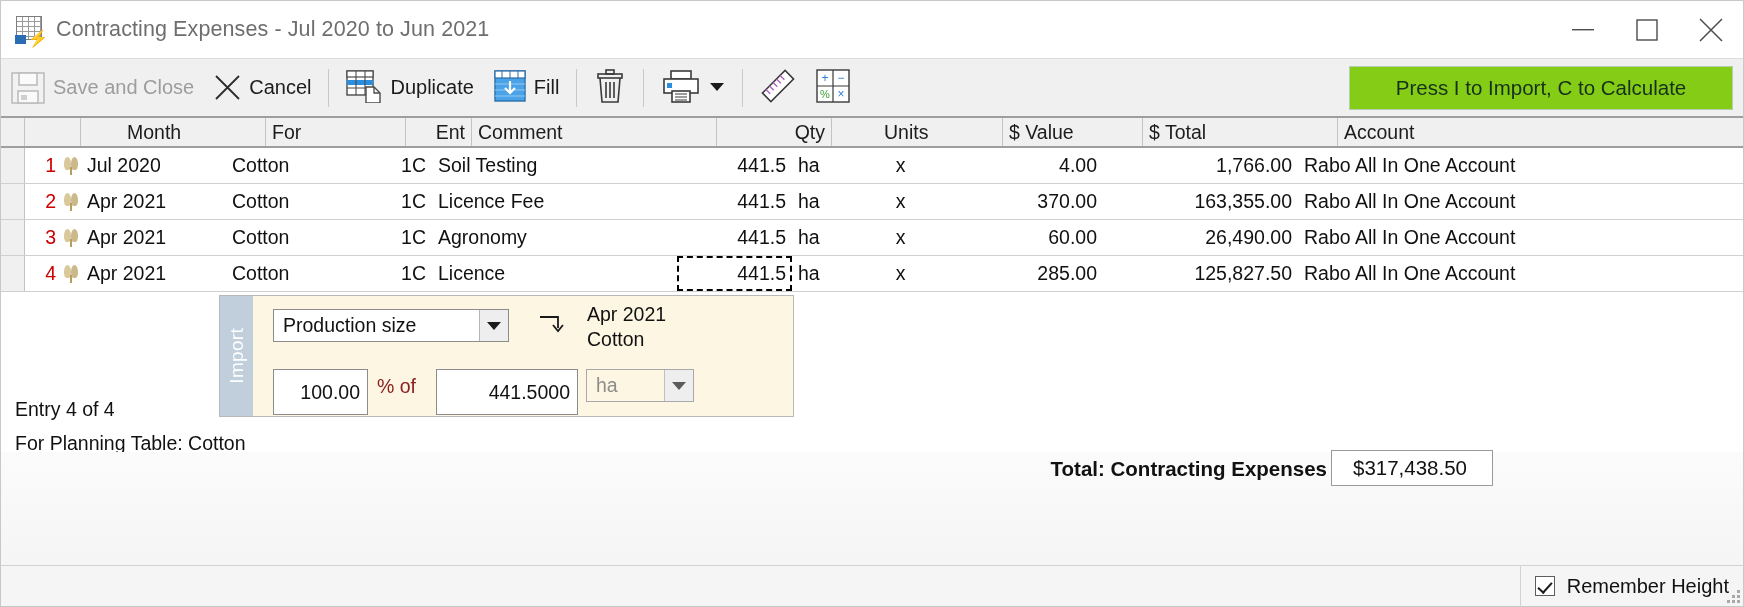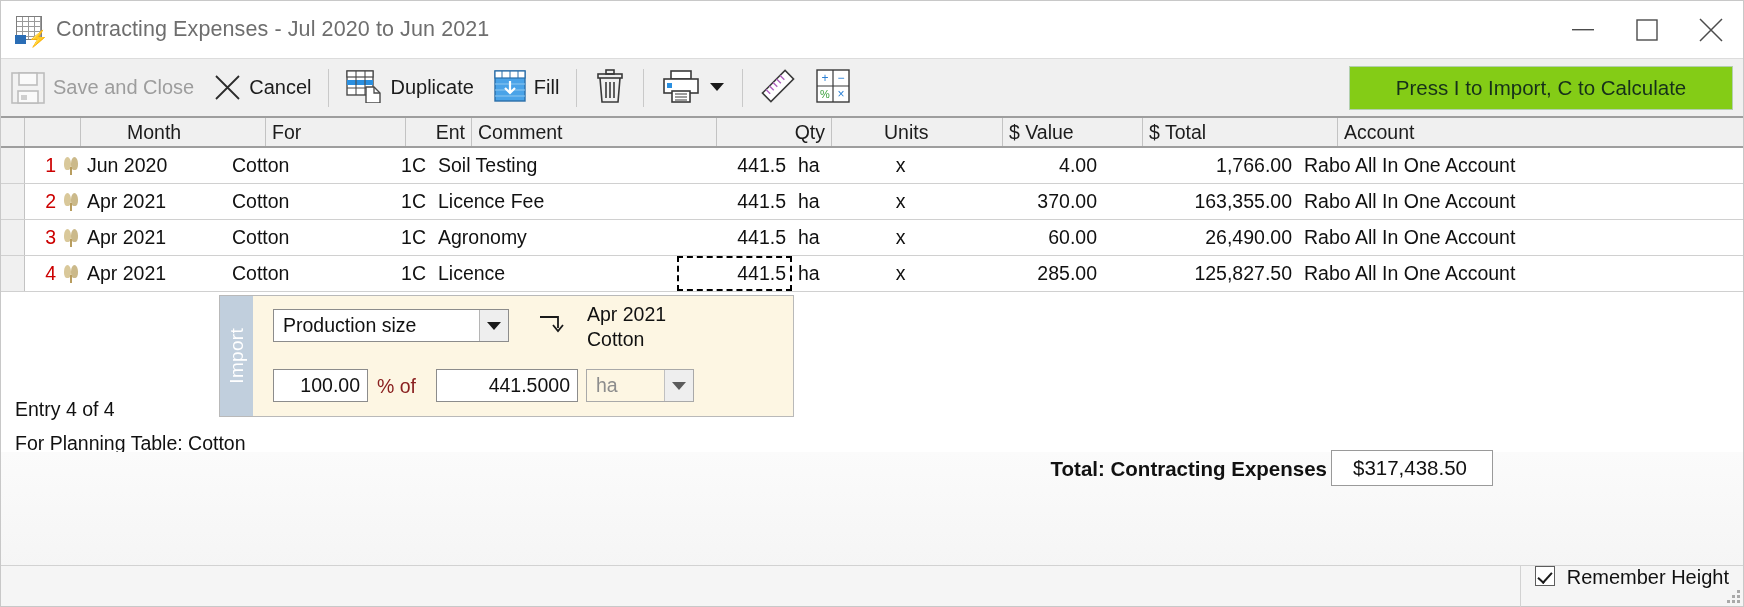--- a/index.html
+++ b/index.html
@@ -261,21 +261,21 @@
   .arrow-hook {
     position: absolute; left: 285px; top: 18px;
     width: 26px; height: 22px;
   }
   .ref-lines {
     position: absolute; left: 334px; top: 6px;
     font-size: 19.5px; color: #111111; line-height: 25px;
   }
   .num-box {
     position: absolute;
-    height: 33px;
+    height: 46px;
     border: 1px solid #8c8c8c;
     background: #ffffff;
     display: flex; align-items: center; justify-content: flex-end;
     padding-right: 7px;
     font-size: 19.5px; color: #111111;
   }
   .nb-pct { left: 20px; top: 73px; width: 95px; }
   .pct-of {
     position: absolute; left: 124px; top: 79px;
     font-size: 19.5px; color: #8a2020;
@@ -337,21 +337,21 @@
   }
   .statusbar {
     position: absolute; left: 0; right: 0; bottom: 0;
     height: 41px;
     border-top: 1px solid #d2d2d2;
     background: #f5f5f5;
     display: flex; align-items: center;
   }
   .sb-left { flex: 1 1 auto; height: 41px; border-right: 1px solid #d2d2d2; }
   .sb-right {
-    display: flex; align-items: flex-start; gap: 12px;
+    display: flex; align-items: center; gap: 12px;
     padding: 0 14px 0 14px;
     height: 41px;
   }
   .chk {
     width: 20px; height: 20px;
     border: 1px solid #5d5d5d;
     background: #ffffff;
     position: relative;
     flex: 0 0 auto;
   }
@@ -533,21 +533,21 @@
       <div class="hc hdr-total">$ Total</div>
       <div class="hc hdr-acct nb">Account</div>
     </div>
 
     <div class="grow">
       <div class="gc c-sel"></div>
       <div class="gc c-num">1</div>
       <div class="gc c-ico">
           <span class="crop-ico"></span>
         </div>
-      <div class="gc c-month">Jun 2020</div>
+      <div class="gc c-month">Jul 2020</div>
       <div class="gc c-for">Cotton</div>
       <div class="gc c-ent r">1C</div>
       <div class="gc c-comm">Soil Testing</div>
       <div class="gc c-qty r">441.5</div>
       <div class="gc c-unit">ha</div>
       <div class="gc c-units c">x</div>
       <div class="gc c-value r">4.00</div>
       <div class="gc c-total r">1,766.00</div>
       <div class="gc c-acct">Rabo All In One Account</div>
     </div>

